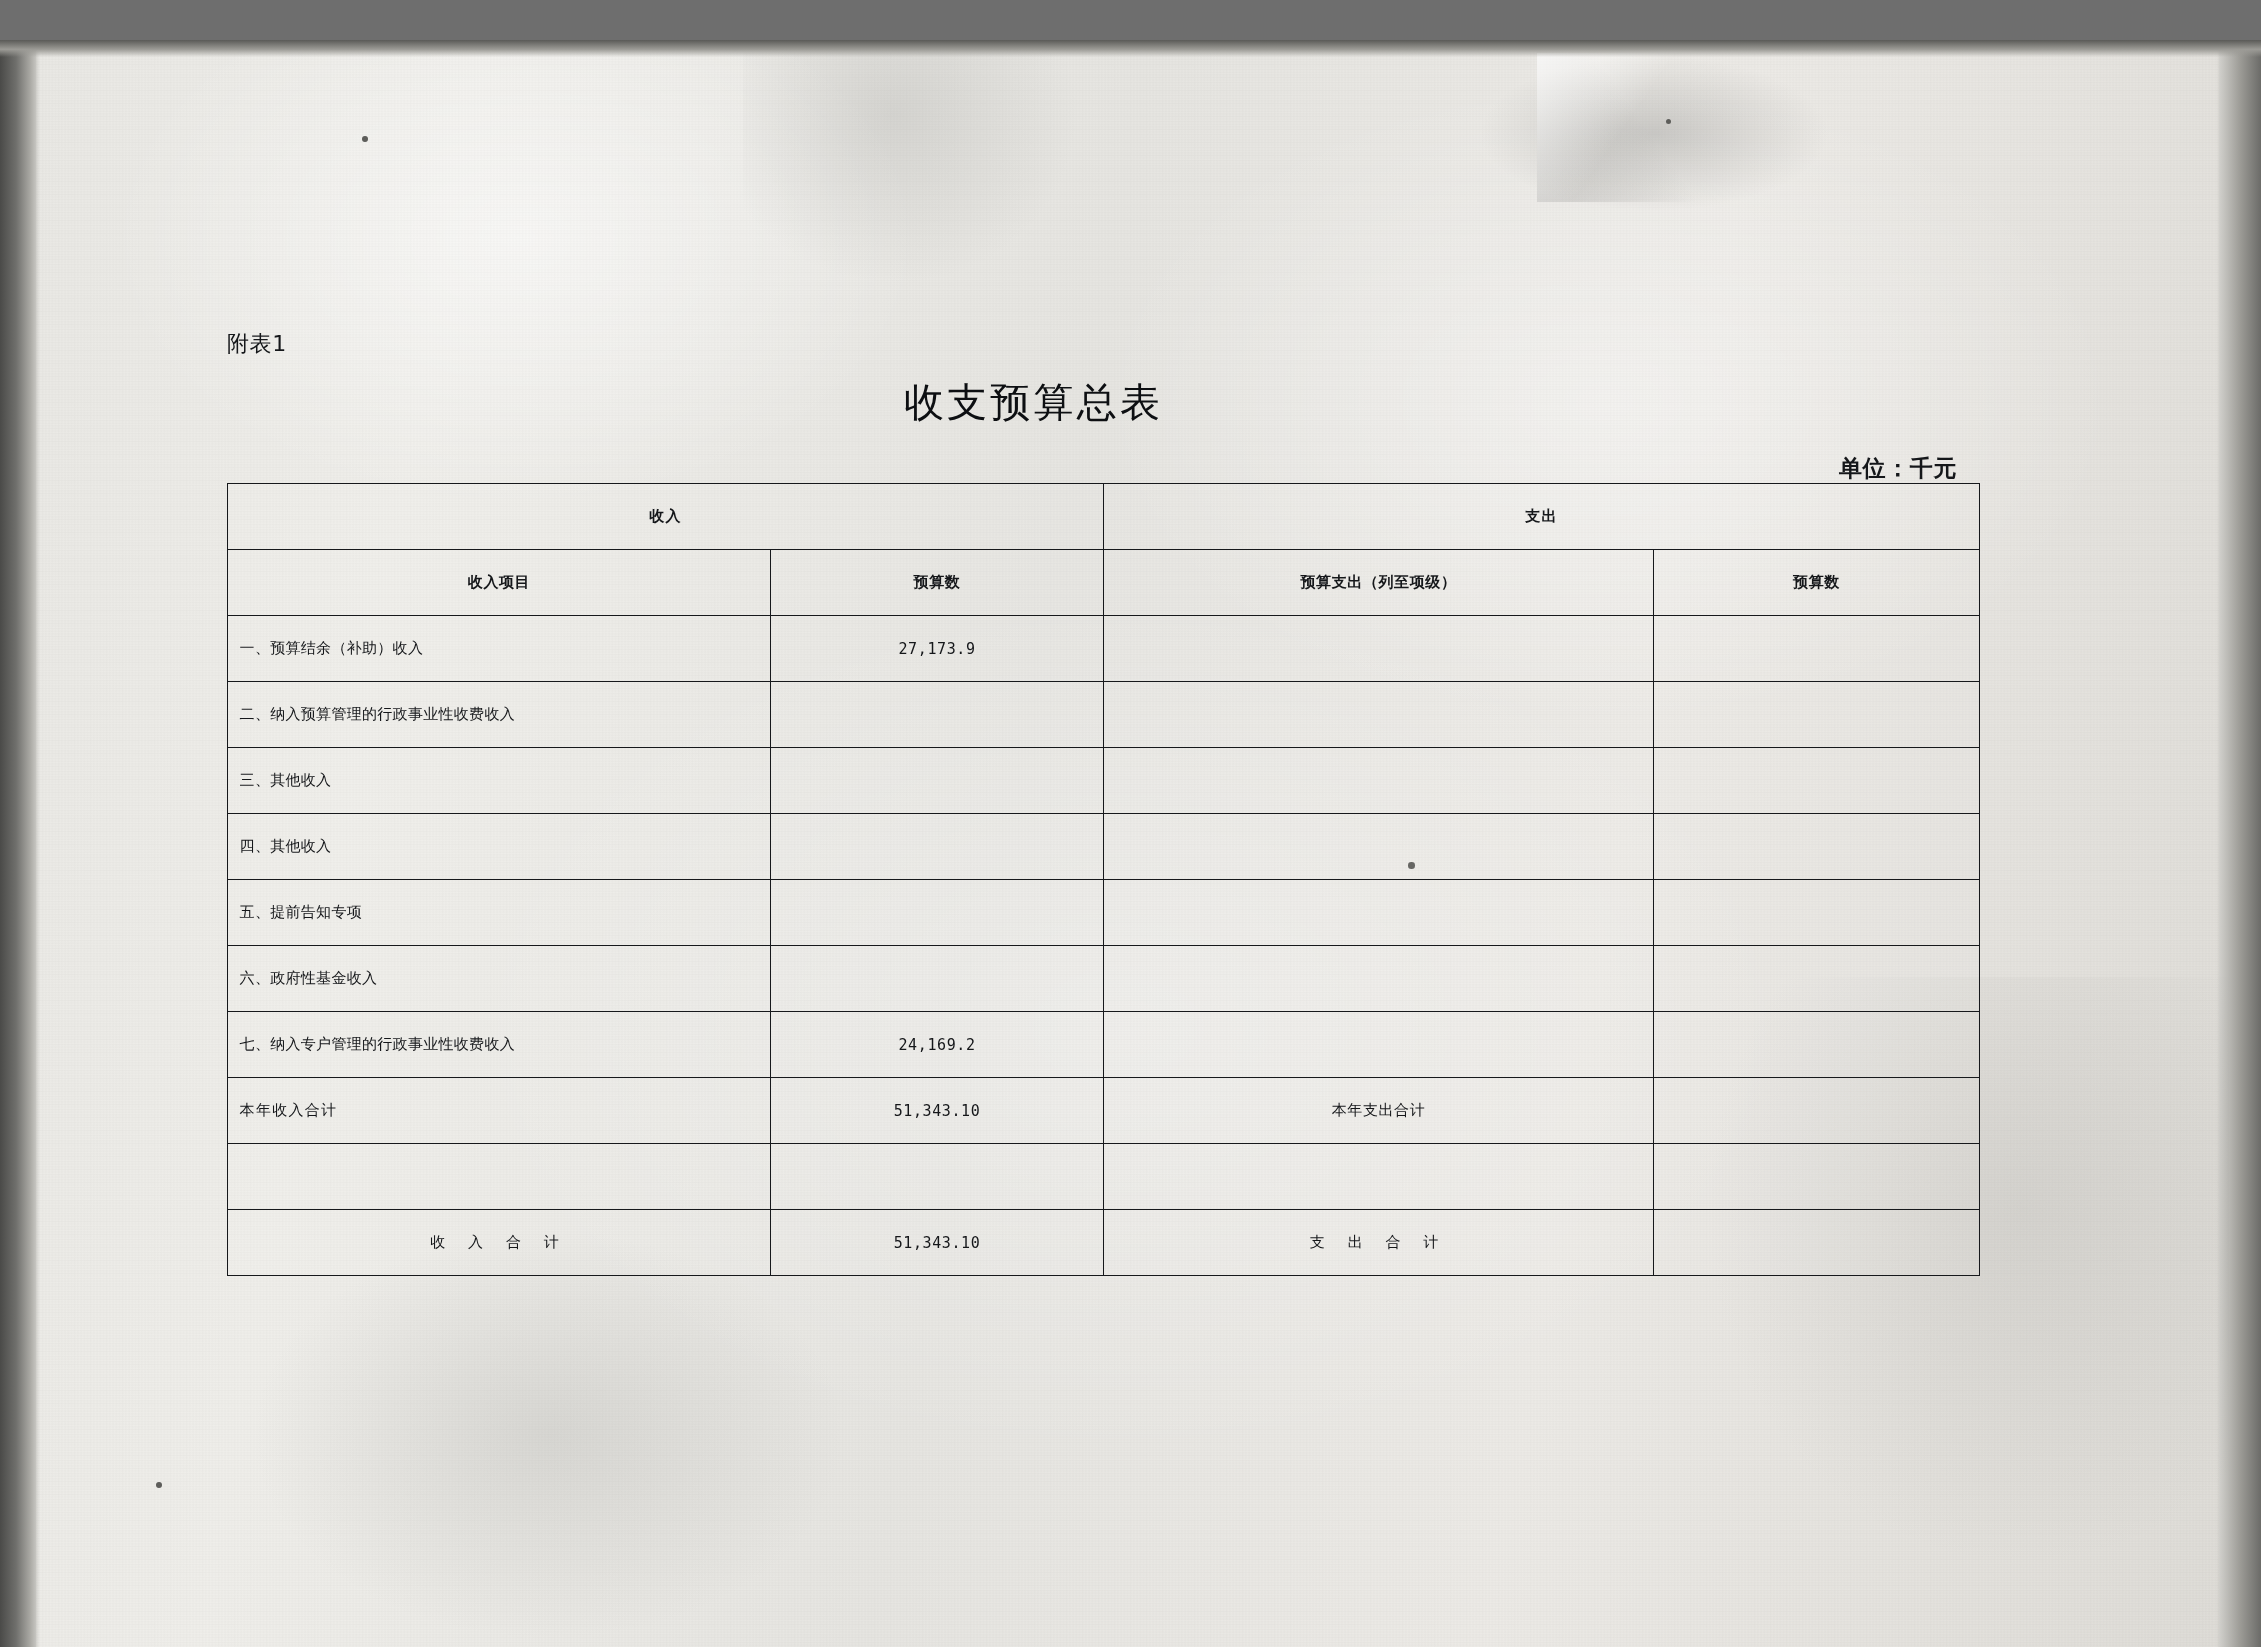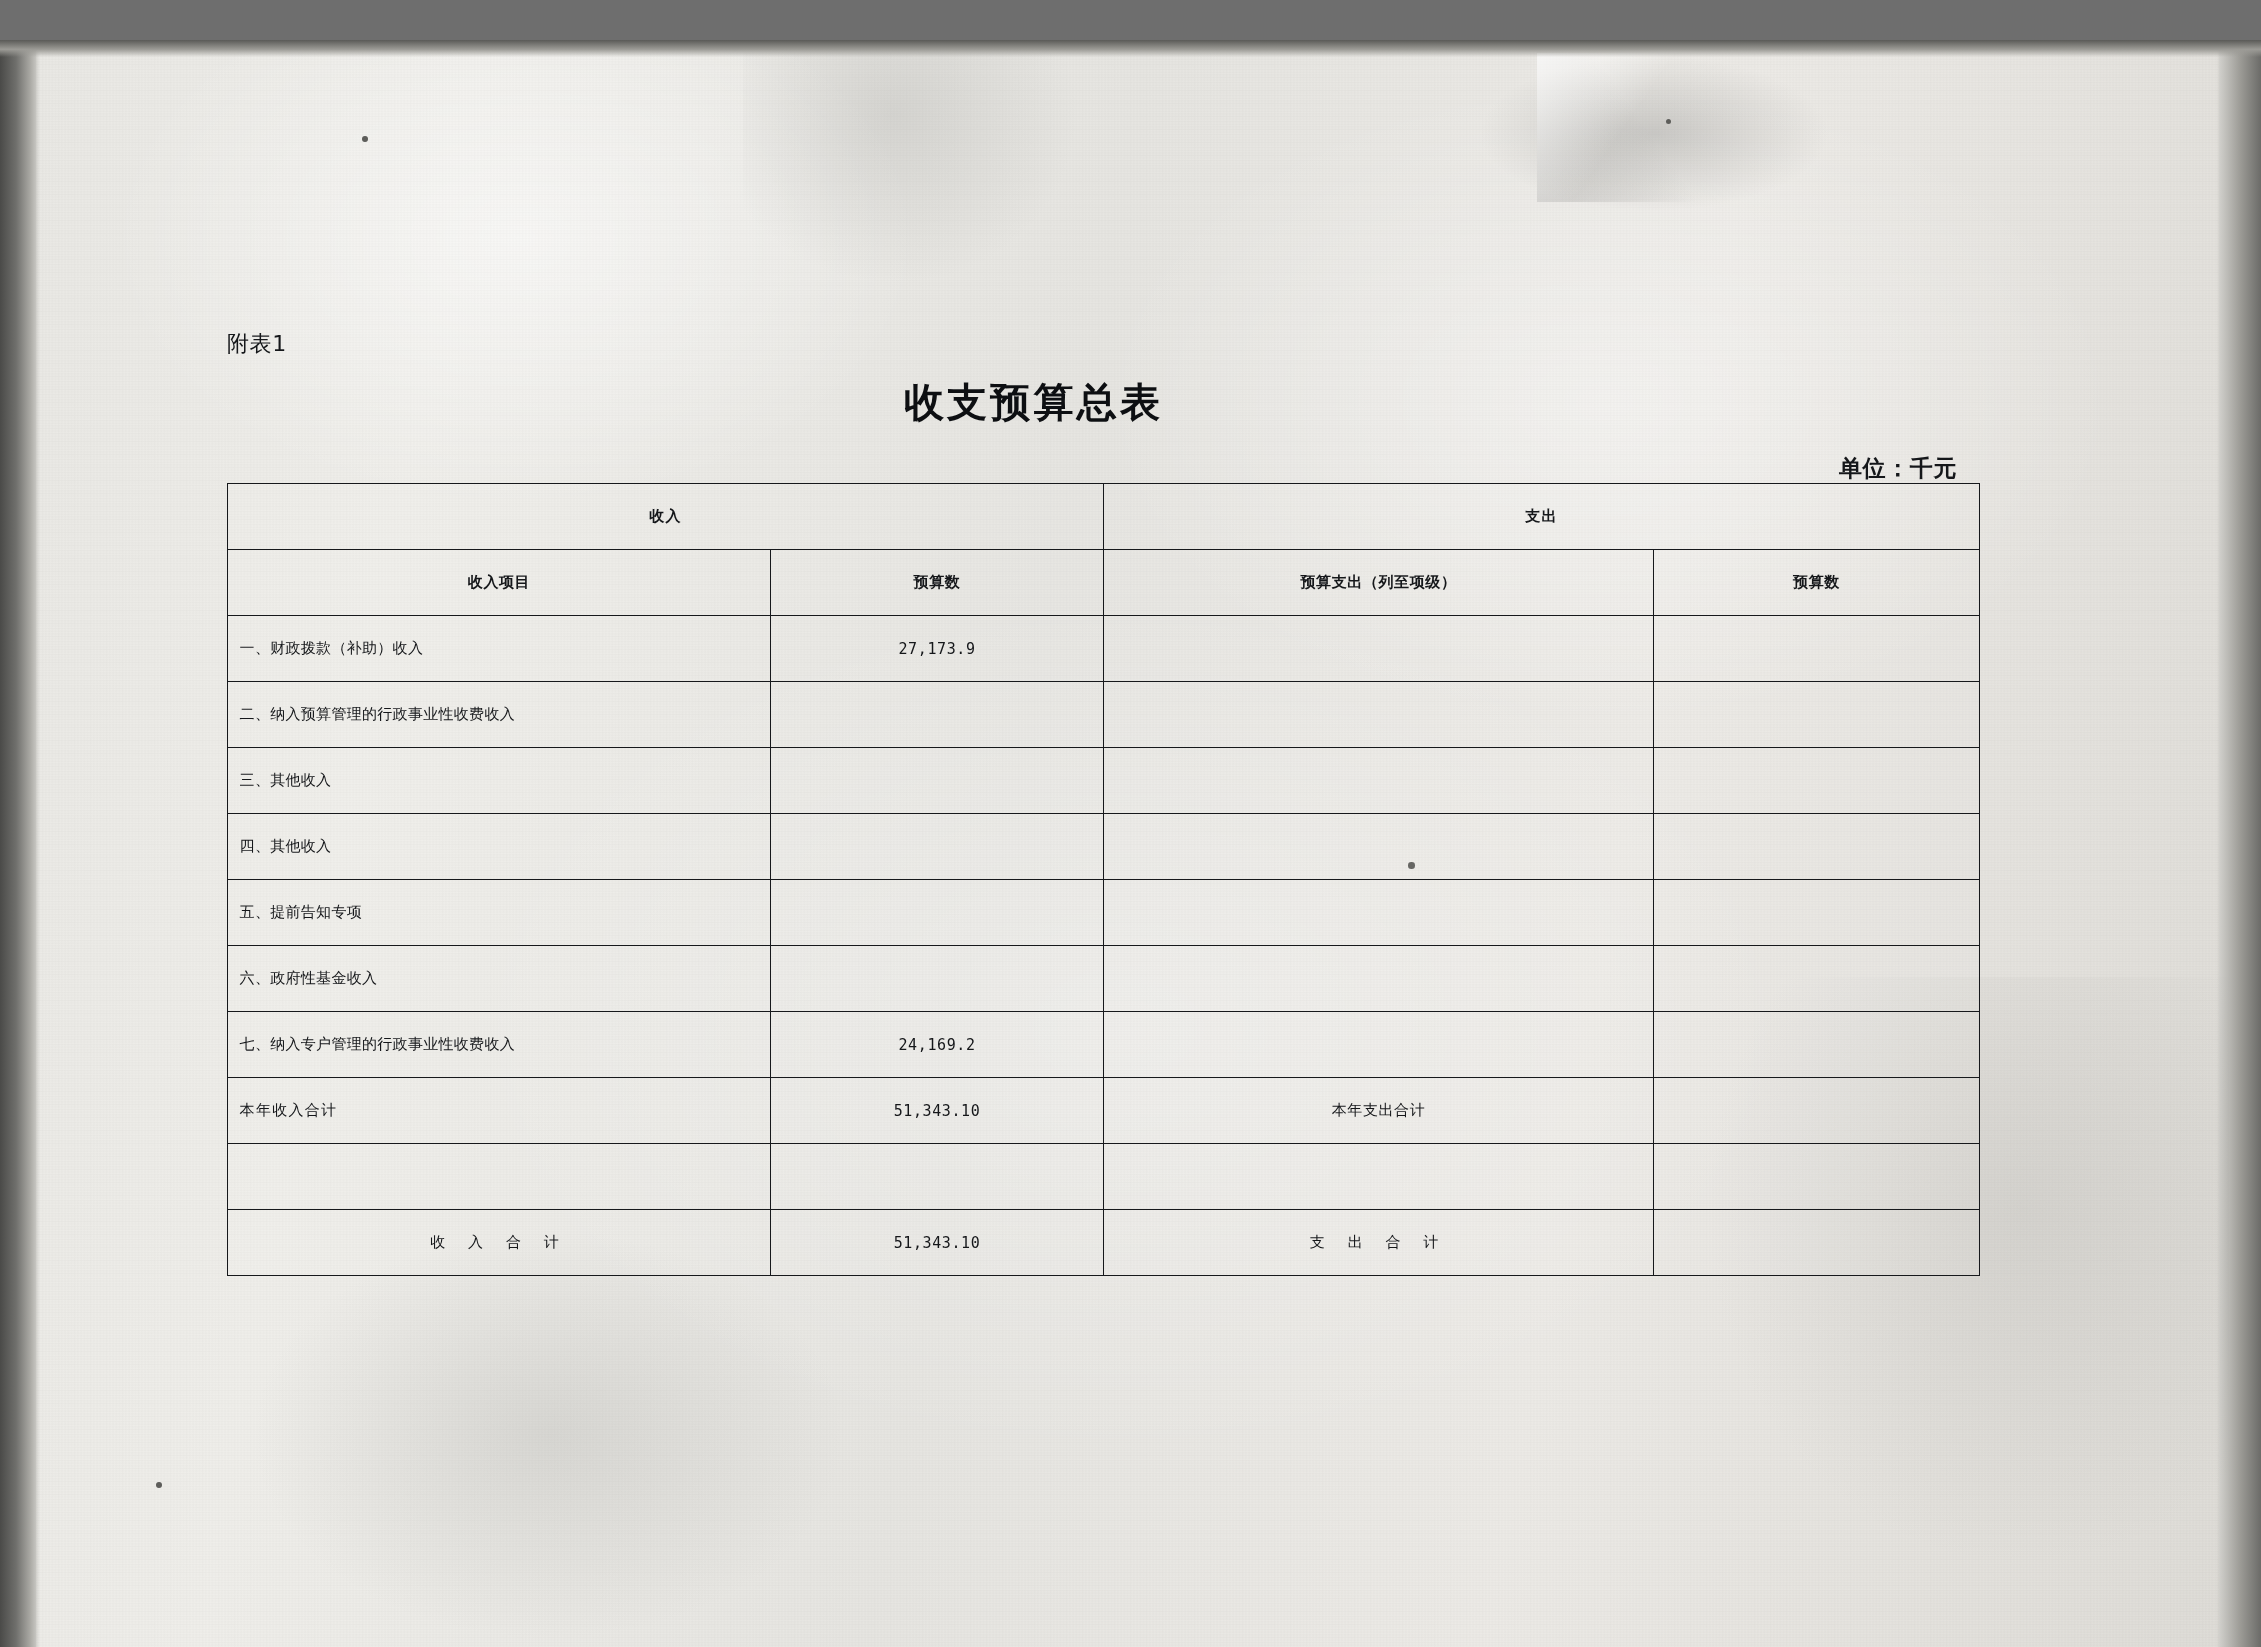--- a/index.html
+++ b/index.html
@@ -110,21 +110,21 @@
     letter-spacing: 0.6px;
   }
   .doc-title {
     position: absolute;
     left: 0;
     top: 335px;
     width: 2067px;
     text-align: center;
     font-family: "DejaVu Sans", "Liberation Sans", sans-serif;
     font-size: 40px;
-    font-weight: bold;
+    font-weight: normal;
     color: #0d0f12;
     letter-spacing: 3.2px;
   }
   .unit-note {
     position: absolute;
     right: 304px;
     top: 413px;
     font-size: 23px;
     font-weight: bold;
     color: #15171a;
@@ -245,21 +245,21 @@
           <td class="hdr-group" colspan="2">支出</td>
         </tr>
         <tr>
           <td class="hdr-col">收入项目</td>
           <td class="hdr-col">预算数</td>
           <td class="hdr-col">预算支出（列至项级）</td>
           <td class="hdr-col">预算数</td>
         </tr>
 
         <tr>
-          <td class="item-cell">一、财政拨款（补助）收入</td>
+          <td class="item-cell">一、预算结余（补助）收入</td>
           <td class="num-cell">27,173.9</td>
           <td class="center-cell"></td>
           <td class="num-cell"></td>
         </tr>
         <tr>
           <td class="item-cell">二、纳入预算管理的行政事业性收费收入</td>
           <td class="num-cell"></td>
           <td class="center-cell"></td>
           <td class="num-cell"></td>
         </tr>

